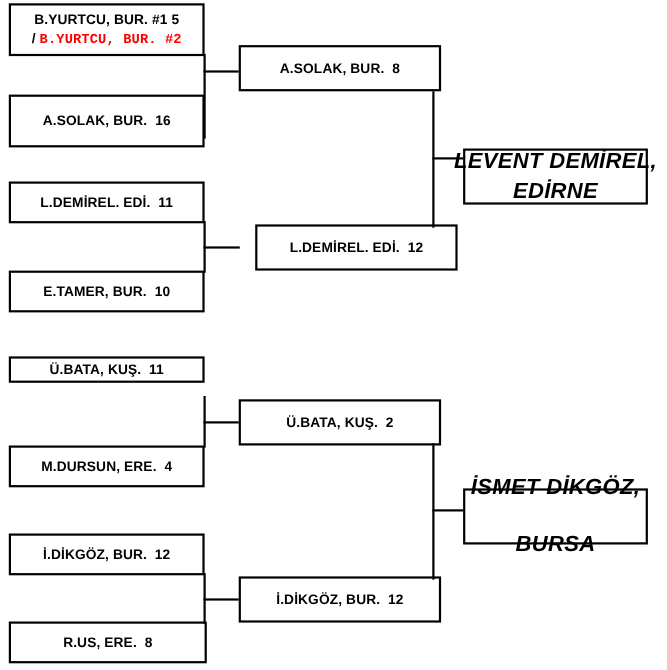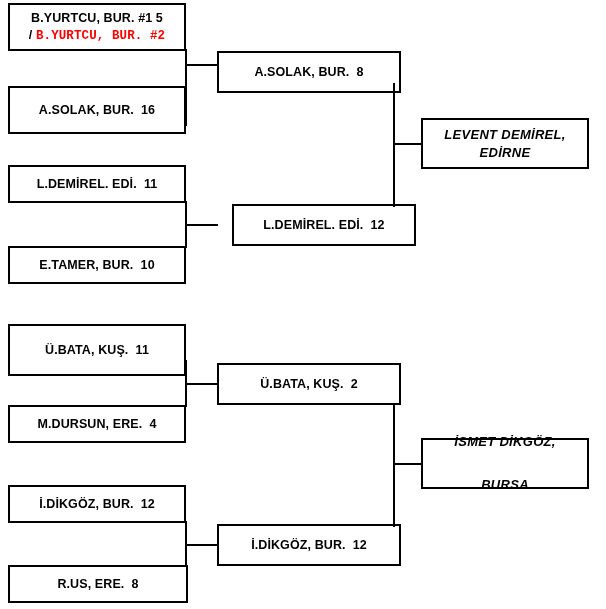--- a/index.html
+++ b/index.html
@@ -32,22 +32,23 @@
     text-align: center;
     font-weight: bold;
     font-size: 12.5px;
     line-height: 1.35;
     letter-spacing: 0.1px;
     white-space: pre;
   }
 
   .box.final {
     font-style: italic;
-    font-size: 13px;
+    font-size: 20px;
     letter-spacing: 0.3px;
+    margin-top: 17px;
   }
 
   .line-red {
     color: #ff0000;
     font-family: Liberation Mono, monospace;
   }
   .slash {
     color: #000000;
   }
 
@@ -69,21 +70,21 @@
     <span><span class="slash">/ </span><span class="line-red">B.YURTCU, BUR. #2</span></span>
   </div>
 
   <div class="box" style="left:8px; top:86px; width:178px; height:48px;">
     <span>A.SOLAK, BUR.  16</span>
   </div>
 
   <div class="conn v" style="left:185px; top:49px; height:77px;"></div>
   <div class="conn h" style="left:185px; top:64px; width:33px;"></div>
 
-  <div class="box" style="left:217px; top:51px; width:184px; height:42px;">
+  <div class="box" style="left:217px; top:41px; width:184px; height:42px;">
     <span>A.SOLAK, BUR.  8</span>
   </div>
 
   <div class="box" style="left:8px; top:165px; width:178px; height:38px;">
     <span>L.DEMİREL. EDİ.  11</span>
   </div>
 
   <div class="box" style="left:8px; top:246px; width:178px; height:38px;">
     <span>E.TAMER, BUR.  10</span>
   </div>
@@ -96,21 +97,21 @@
   </div>
 
   <div class="conn v" style="left:393px; top:83px; height:124px;"></div>
   <div class="conn h" style="left:393px; top:143px; width:30px;"></div>
 
   <div class="box final" style="left:421px; top:118px; width:168px; height:51px;">
     <span>LEVENT DEMİREL,</span>
     <span>EDİRNE</span>
   </div>
 
-  <div class="box" style="left:8px; top:324px; width:178px; height:52px;">
+  <div class="box" style="left:8px; top:324px; width:178px; height:24px;">
     <span>Ü.BATA, KUŞ.  11</span>
   </div>
 
   <div class="box" style="left:8px; top:405px; width:178px; height:38px;">
     <span>M.DURSUN, ERE.  4</span>
   </div>
 
   <div class="conn v" style="left:185px; top:360px; height:47px;"></div>
   <div class="conn h" style="left:185px; top:383px; width:33px;"></div>
 
@@ -129,18 +130,18 @@
   <div class="conn v" style="left:185px; top:521px; height:46px;"></div>
   <div class="conn h" style="left:185px; top:544px; width:33px;"></div>
 
   <div class="box" style="left:217px; top:524px; width:184px; height:42px;">
     <span>İ.DİKGÖZ, BUR.  12</span>
   </div>
 
   <div class="conn v" style="left:393px; top:403px; height:124px;"></div>
   <div class="conn h" style="left:393px; top:463px; width:30px;"></div>
 
-  <div class="box final" style="left:421px; top:438px; width:168px; height:51px;gap:25px;">
+  <div class="box final" style="left:421px; top:427px; width:168px; height:51px;gap:25px;">
     <span>İSMET DİKGÖZ,</span>
     <span>BURSA</span>
   </div>
 
 </div>
 
 </body></html>

